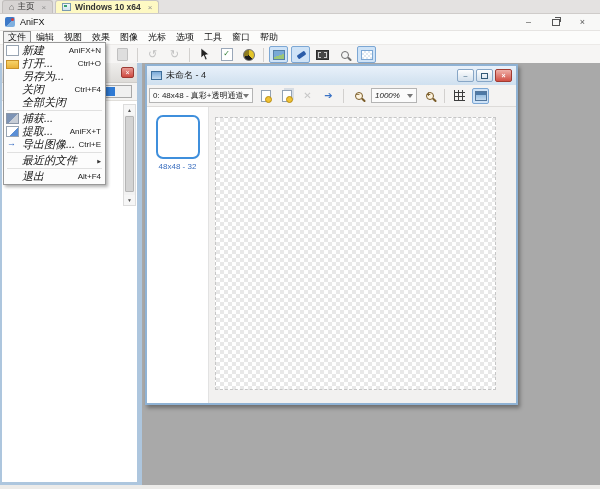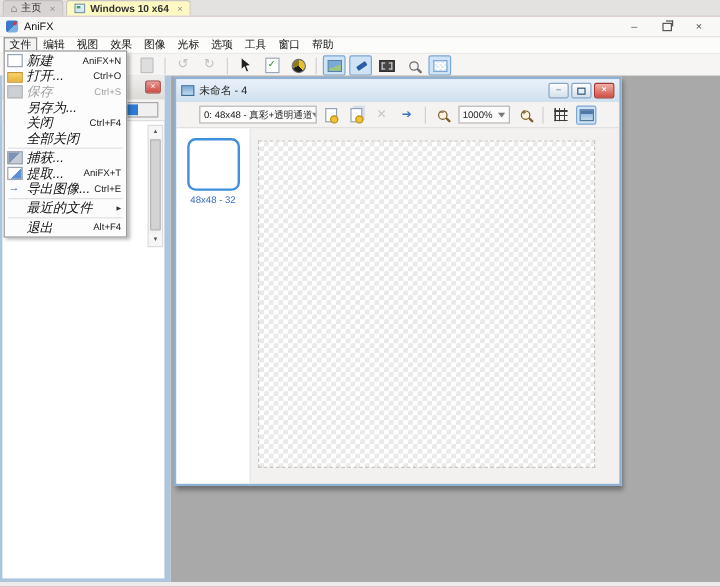--- a/index.html
+++ b/index.html
@@ -98,36 +98,36 @@
   .dw-ico{width:11px;height:9px;border:1px solid #3d6d99;box-sizing:border-box;
     background:linear-gradient(#79a9d8,#c3daef);}
   .dw-title .t{margin-left:4px;color:#1d1d1d;}
   .dw-btns{margin-left:auto;display:flex;gap:2px;}
   .dwb{width:17px;height:13px;border-radius:2px;font-size:7px;display:flex;align-items:center;
     justify-content:center;box-sizing:border-box;}
   .dwb.min,.dwb.res{background:linear-gradient(#fefefe,#d3e0ec);border:1px solid #87a6c6;color:#345a77;}
   .resbox{display:inline-block;width:5px;height:4px;border:1px solid #345a77;}
   .dwb.close{background:linear-gradient(#efb0a8,#d25045);border:1px solid #a03a31;color:#fff;font-weight:bold;}
   .dw-toolbar{height:22px;flex:none;background:#f4f3f2;border-bottom:1px solid #dddbd9;
-    display:flex;align-items:center;padding:0 19px;gap:4px;box-sizing:border-box;}
+    display:flex;align-items:center;padding:0 2px;gap:4px;box-sizing:border-box;}
   .fmt-dd{width:104px;height:15px;background:#fbfbfb;border:1px solid #b4b4b4;display:flex;
     align-items:center;font-size:8px;padding:0 3px;color:#222;box-sizing:border-box;white-space:nowrap;overflow:hidden;}
   .dd-arrow{margin-left:auto;width:0;height:0;border-left:3px solid transparent;
     border-right:3px solid transparent;border-top:4px solid #777;flex:none;}
   .dwbtn{width:17px;height:16px;display:flex;align-items:center;justify-content:center;
     border:1px solid transparent;border-radius:2px;flex:none;box-sizing:border-box;}
   .dwbtn.pressed{background:#cfe3f7;border-color:#7ca7d4;}
   .doc-ic{width:10px;height:12px;background:#fff;border:1px solid #93a2b4;position:relative;box-sizing:border-box;}
   .doc-ic.star::after{content:"";position:absolute;right:-2px;bottom:-2px;width:5px;height:5px;
     background:#f0c235;border-radius:50%;border:1px solid #b98d14;}
   .doc-ic.dup{box-shadow:2px -2px 0 0 #d7dde4;}
   .del-x{color:#c6c6c6;font-weight:bold;font-size:10px;}
   .exp-arrow{color:#3a72c4;font-weight:bold;font-size:10px;}
   .zoom-dd{width:46px;height:15px;background:#fbfbfb;border:1px solid #b4b4b4;display:flex;
-    align-items:center;font-size:8px;padding:0 3px;color:#222;box-sizing:border-box;}
+    align-items:center;font-size:8px;padding:0 3px;color:#222;box-sizing:border-box;font-style:italic;}
   .grid-ic{width:11px;height:11px;
     background-image:repeating-linear-gradient(0deg,#3c3c3c 0 1px,transparent 1px 4px),
       repeating-linear-gradient(90deg,#3c3c3c 0 1px,transparent 1px 4px);}
   .prevwin-ic{width:12px;height:10px;border:1px solid #54779c;box-sizing:border-box;
     background:linear-gradient(#7fb0dd,#c2d9ee);}
   .prevwin-ic::after{content:"";display:block;height:3px;background:#4d79a6;}
   .dw-client{flex:1;display:flex;min-height:0;justify-content:flex-end;}
   .thumbs{width:62px;flex:none;background:#fff;border-right:1px solid #e2e2e2;padding-top:8px;box-sizing:border-box;}
   .thumb{width:44px;height:44px;margin:0 auto;border:2px solid #3f8fdc;border-radius:7px;
     background:#fff;box-sizing:border-box;}
@@ -330,25 +330,20 @@
       <div class="mrow">
         <span class="mi new"></span>
         <span class="lbl">新建</span>
         <span class="sc">AniFX+N</span>
       </div>
       <div class="mrow">
         <span class="mi folder"></span>
         <span class="lbl">打开...</span>
         <span class="sc">Ctrl+O</span>
       </div>
-      <div class="mrow disabled">
-        <span class="mi save"></span>
-        <span class="lbl">保存</span>
-        <span class="sc">Ctrl+S</span>
-      </div>
       <div class="mrow">
         <span class="mi"></span>
         <span class="lbl">另存为...</span>
         <span class="sc"></span>
       </div>
       <div class="mrow">
         <span class="mi"></span>
         <span class="lbl">关闭</span>
         <span class="sc">Ctrl+F4</span>
       </div>

